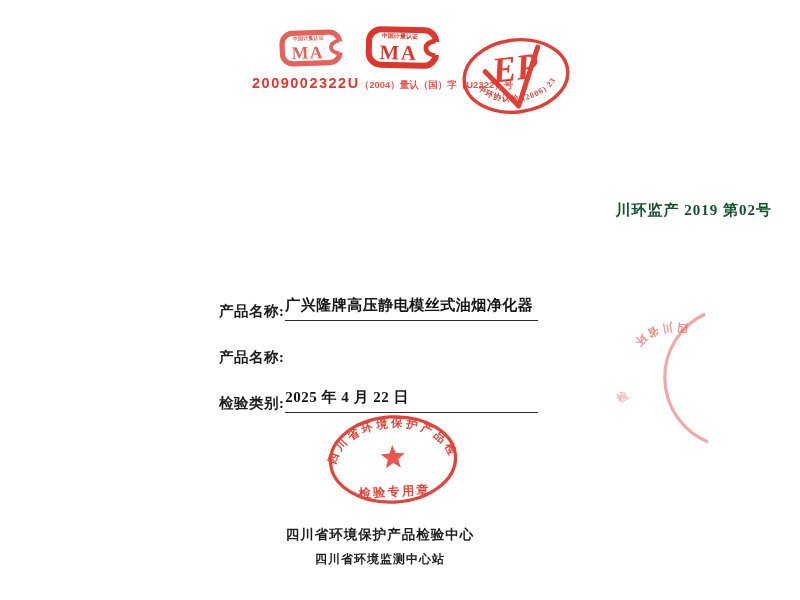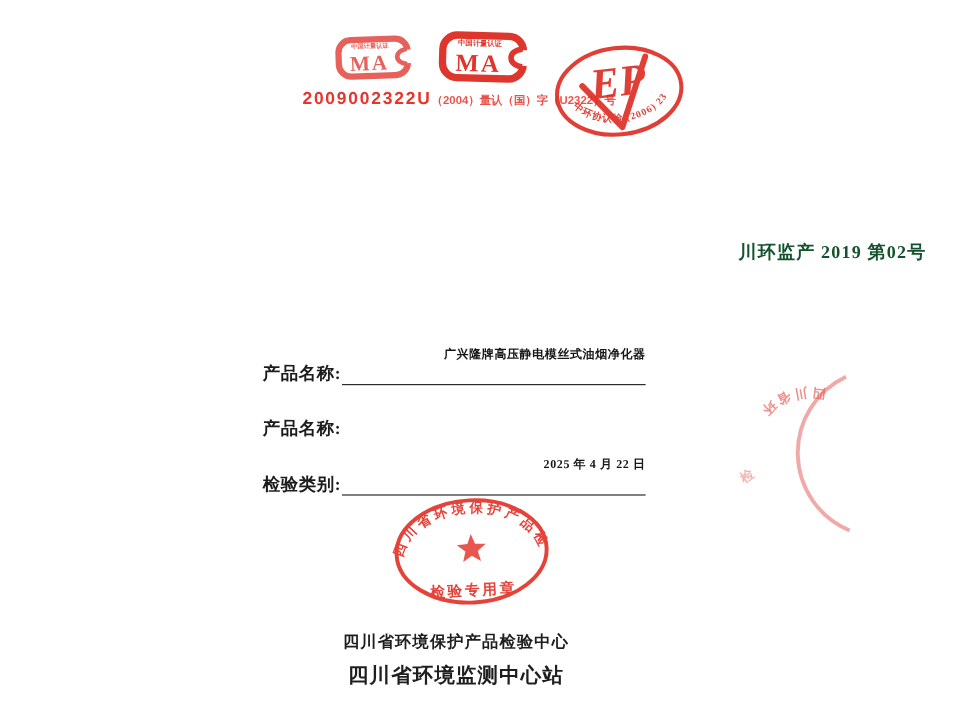--- a/index.html
+++ b/index.html
@@ -31,29 +31,29 @@
                   font-size:38px; font-weight:600; color:#141414;
                   letter-spacing:25px; text-indent:25px; }
   .doc-number  { left:0; top:201px; width:760px; text-align:right;
                  font-size:15px; font-weight:600; color:#14532d; letter-spacing:1px;margin-left:12px; }
 
   
   .form-block { left:219px; top:299px; width:319px; }
   .form-row { display:flex; align-items:flex-end; height:22px; margin-bottom:24px; }
   .form-label { font-size:14.5px; font-weight:bold; color:#1c1c1c; white-space:nowrap;
                 letter-spacing:.5px; }
-  .form-value { flex:1; border-bottom:1.6px solid #2c2c2c; text-align:right;
-                font-size:10px; font-weight:bold; color:#161616; letter-spacing:.5px;
-                padding-bottom:18px; margin-left:1px; white-space:nowrap; }
+  .form-value { flex:1; border-bottom:1.6px solid #2c2c2c; text-align:left;
+                font-size:15px; font-weight:bold; color:#161616; letter-spacing:.5px;
+                padding-bottom:5px; margin-left:1px; white-space:nowrap; }
 
   
   .footer-line { left:0; width:760px; text-align:center; font-weight:700;
                  color:#1e1e1e; letter-spacing:1px; }
   .footer-line-1 { top:526px; font-size:13.5px; }
-  .footer-line-2 { top:551px; font-size:17px; }
+  .footer-line-2 { top:551px; font-size:12px; }
 
   svg text { font-family:"Liberation Serif","DejaVu Serif",serif; }
 </style>
 </head>
 <body>
 
 <div class="page">
 
   <svg class="abs cma-stamp-1" viewBox="0 0 80 46">
     <rect x="4" y="4" width="72" height="38" rx="13" fill="none" stroke="#e0352c" stroke-width="6.5"></rect>

